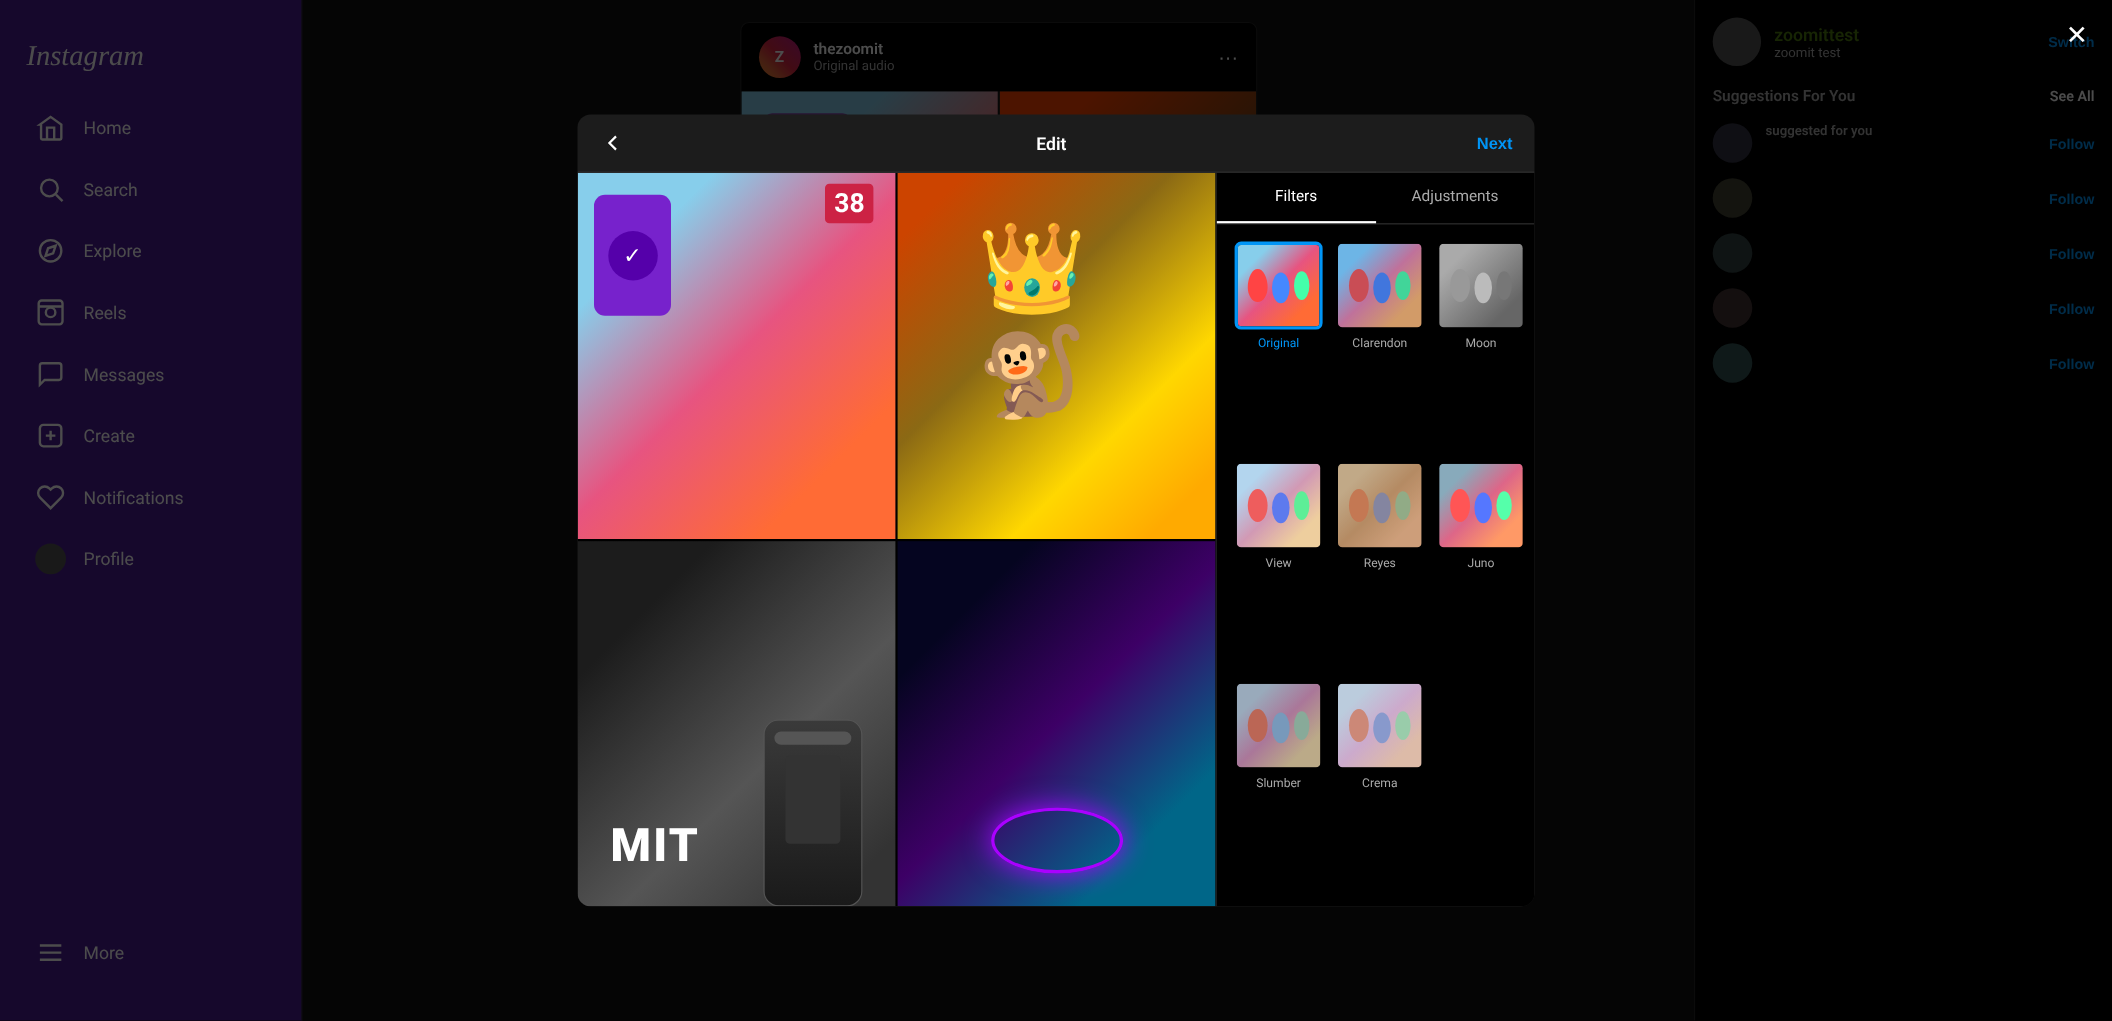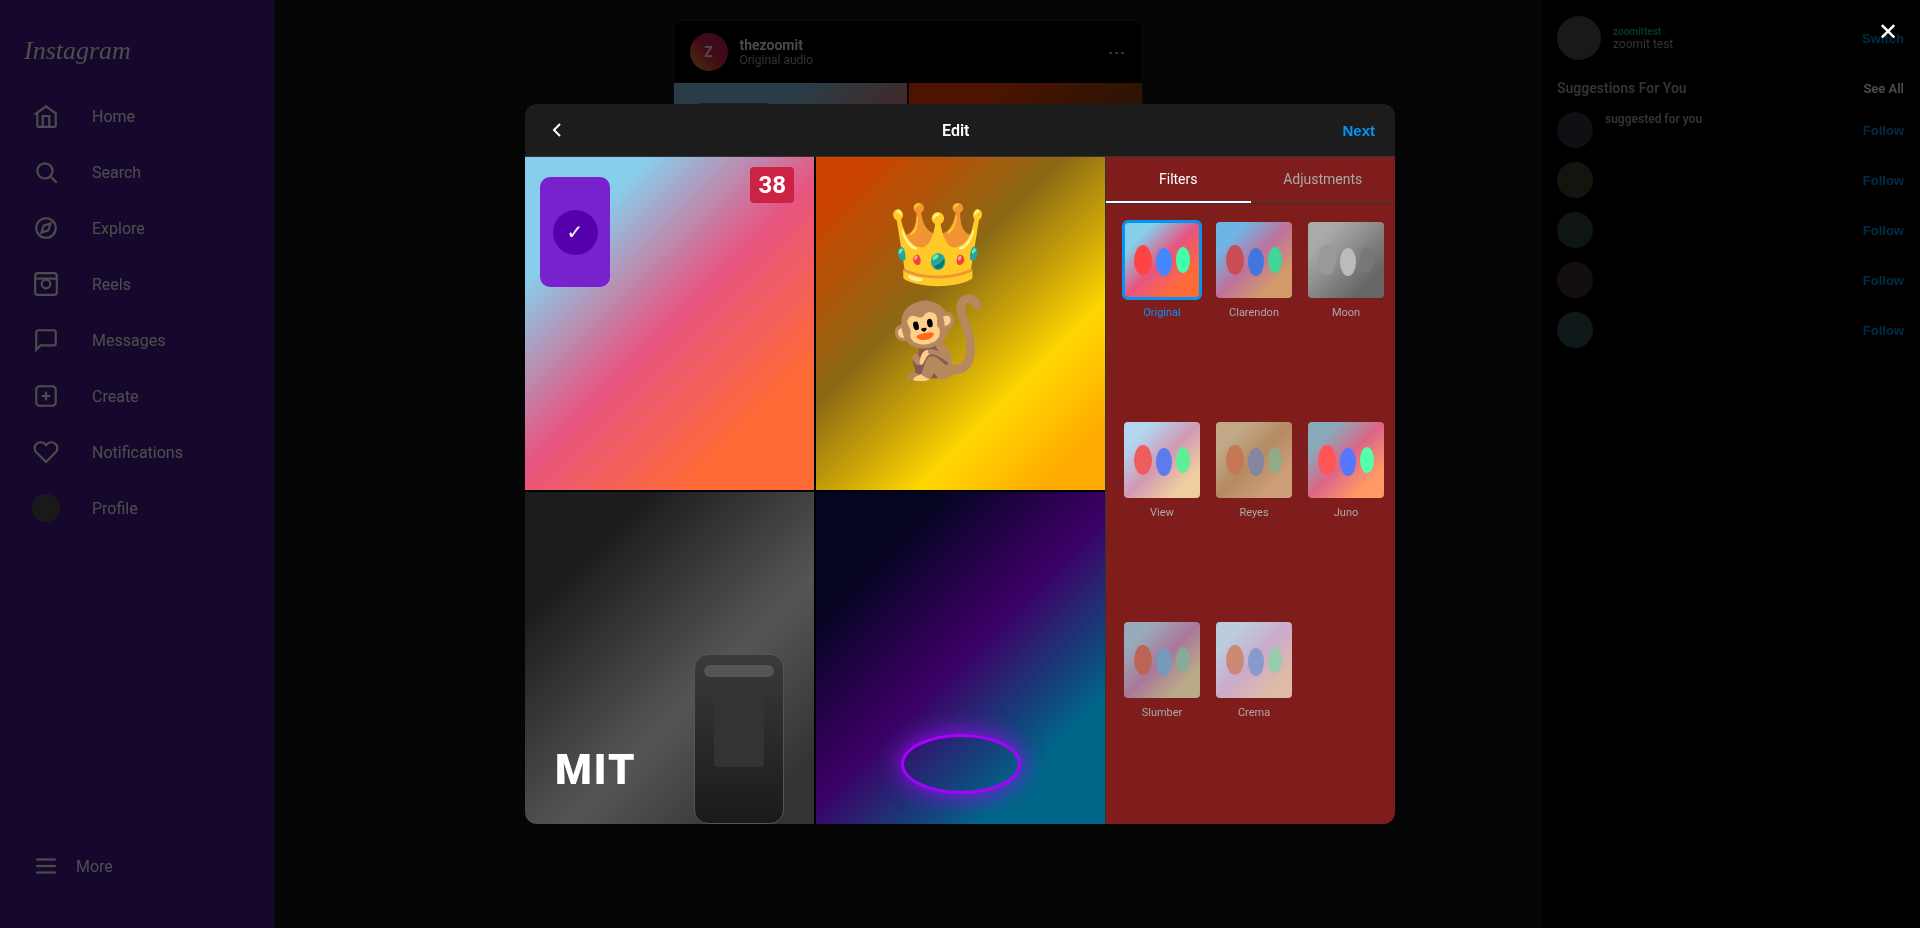--- a/index.html
+++ b/index.html
@@ -34,21 +34,21 @@
     }
     .sidebar-nav {
       display: flex;
       flex-direction: column;
       gap: 4px;
       flex: 1;
     }
     .sidebar-item {
       display: flex;
       align-items: center;
-      gap: 32px;
+      gap: 16px;
       padding: 12px 24px;
       border-radius: 12px;
       margin: 0 8px;
       cursor: pointer;
       font-size: 16px;
       color: #fff;
       transition: background 0.15s;
     }
     .sidebar-icon {
       width: 28px;
@@ -426,21 +426,21 @@
       width: 100px;
       height: 50px;
       border: 3px solid #aa00ff;
       border-radius: 50%;
       box-shadow: 0 0 20px #aa00ff;
     }
 
     
     .modal-filter-panel {
       flex: 1;
-      background: #7f1d1d;
+      background: #000000;
       display: flex;
       flex-direction: column;
       border-left: 1px solid #333;
       overflow: hidden;
     }
     .filter-tabs {
       display: flex;
       border-bottom: 1px solid #333;
       flex-shrink: 0;
     }
@@ -553,23 +553,23 @@
       width: 44px;
       height: 44px;
       border-radius: 50%;
       background: #555;
       flex-shrink: 0;
     }
     .rs-usernames {
       flex: 1;
     }
     .rs-username {
-      font-size: 10px;
-      font-weight: 600;
-      color: #14b8a6;
+      font-size: 16px;
+      font-weight: 600;
+      color: #4d7c0f;
     }
     .rs-fullname {
       font-size: 12px;
       color: #aaa;
     }
     .rs-switch-btn {
       background: none;
       border: none;
       color: #0095f6;
       font-size: 13px;

